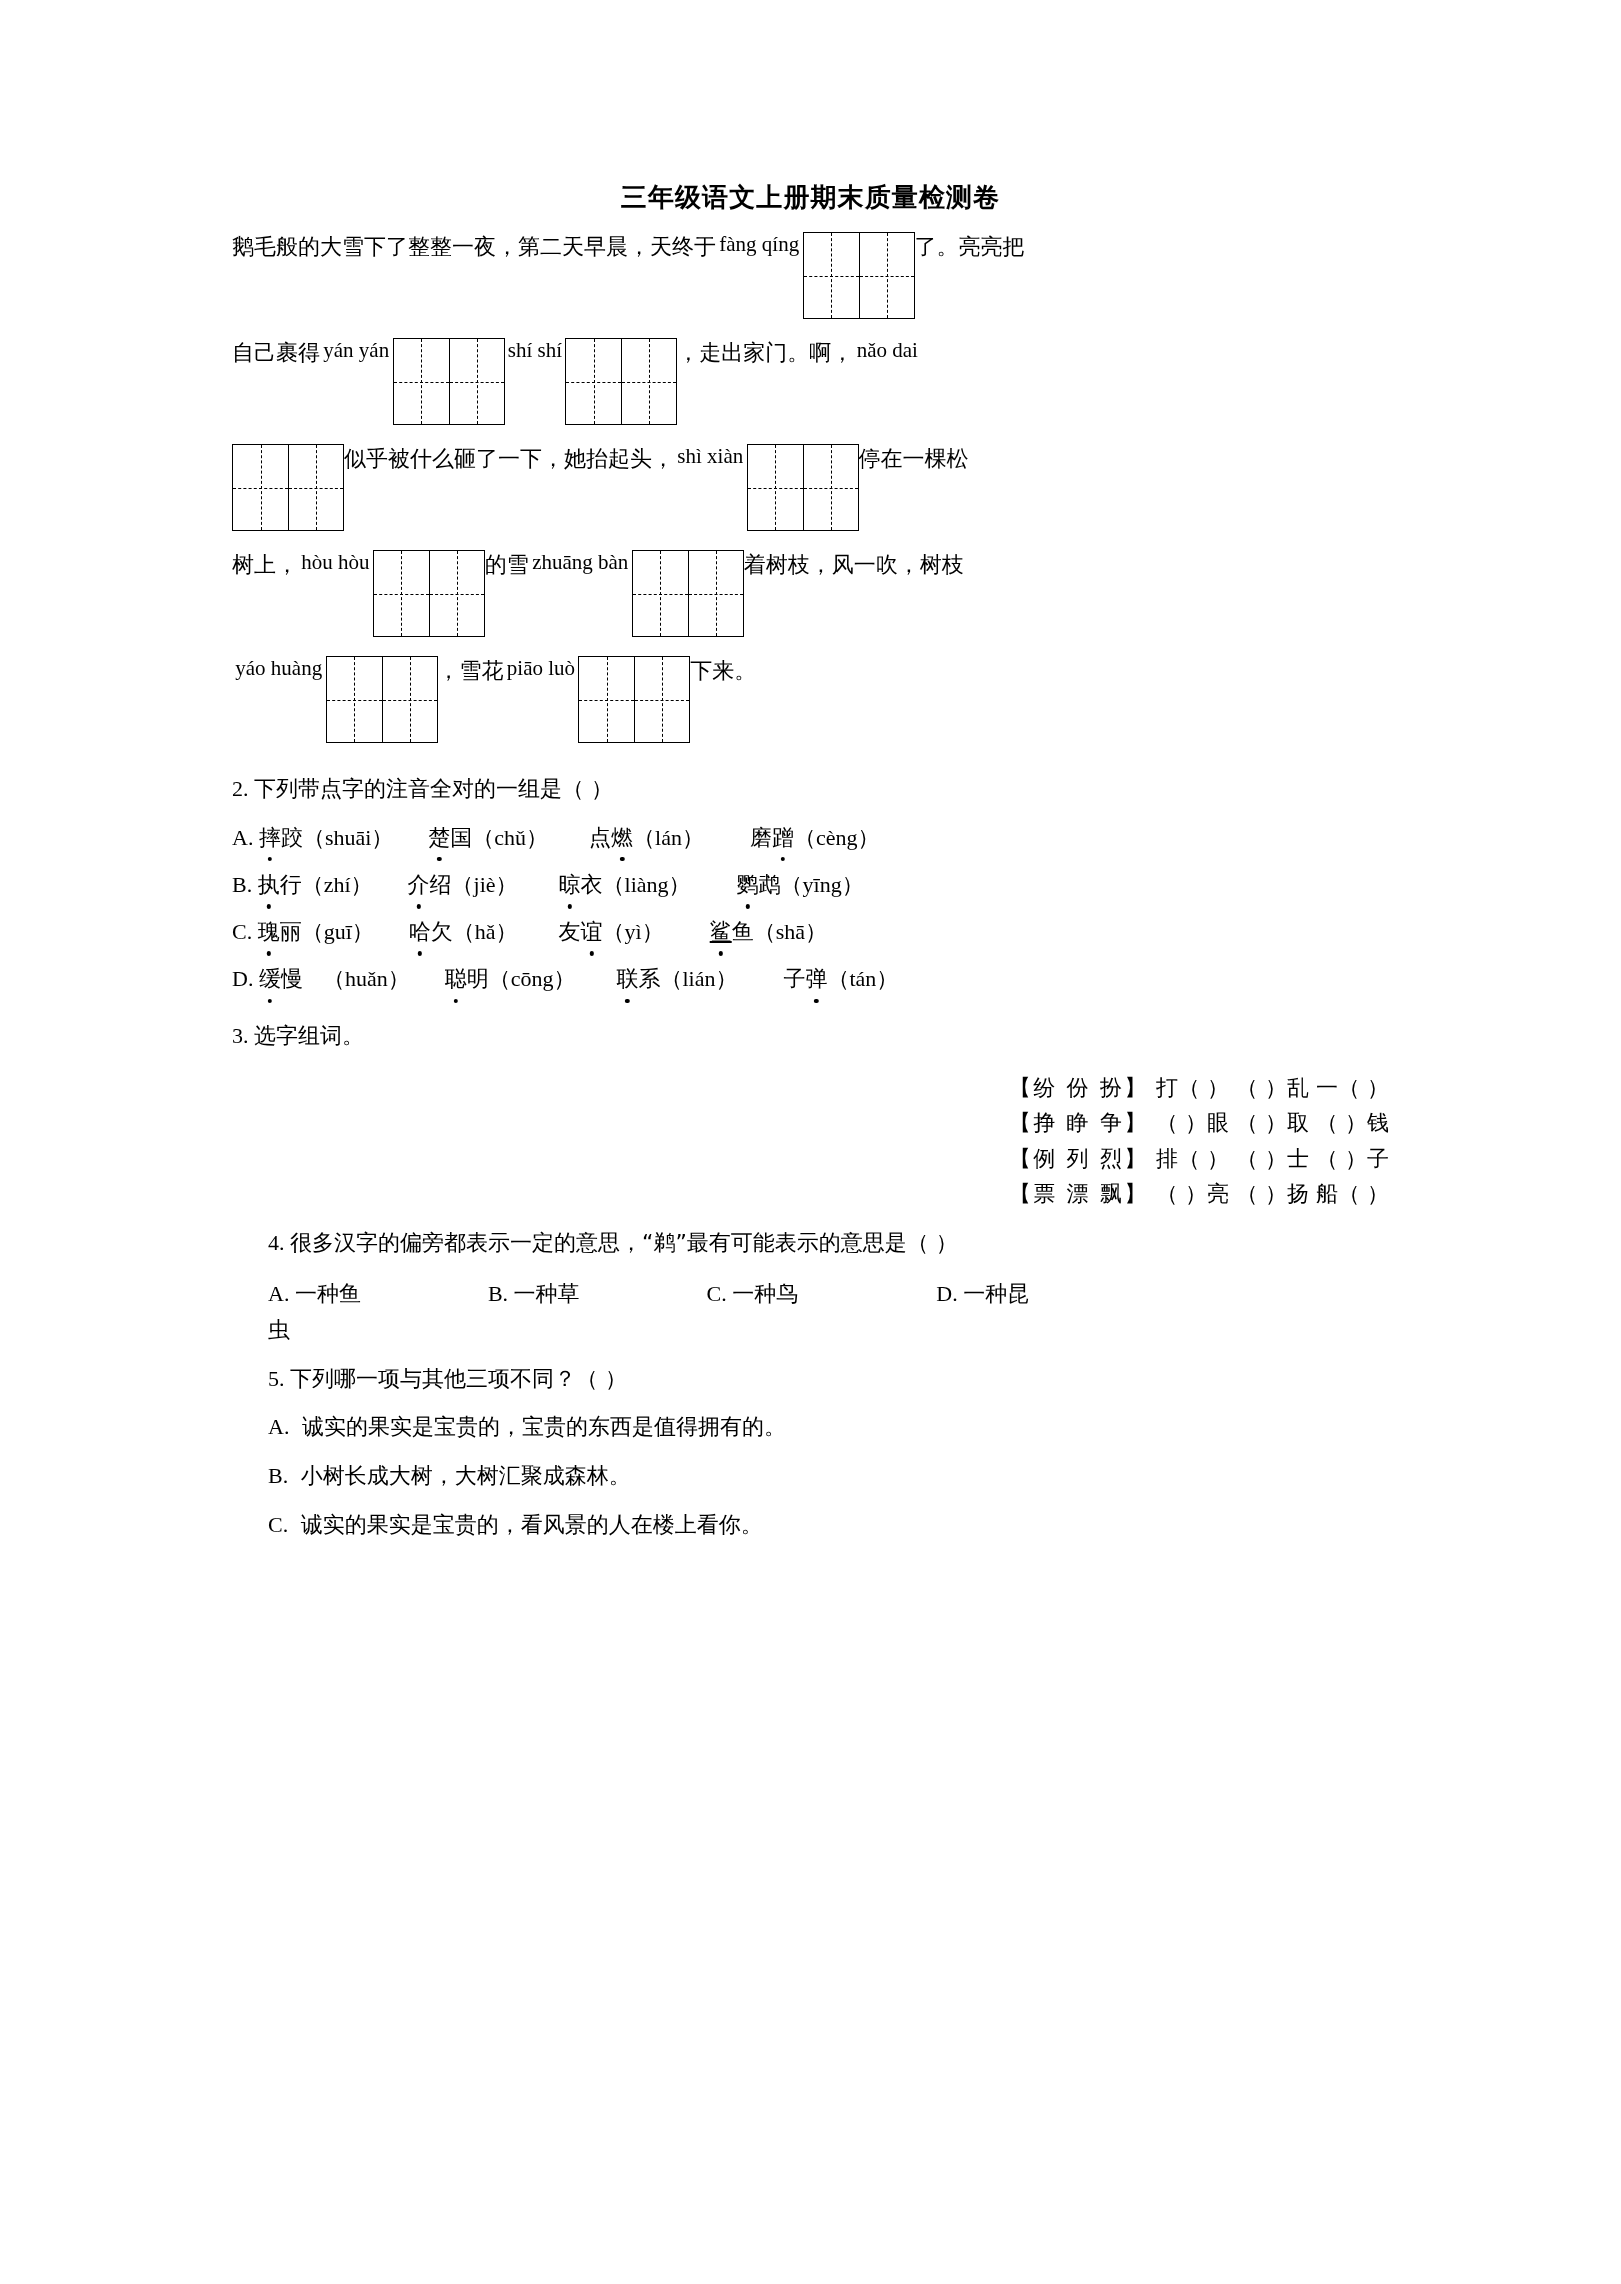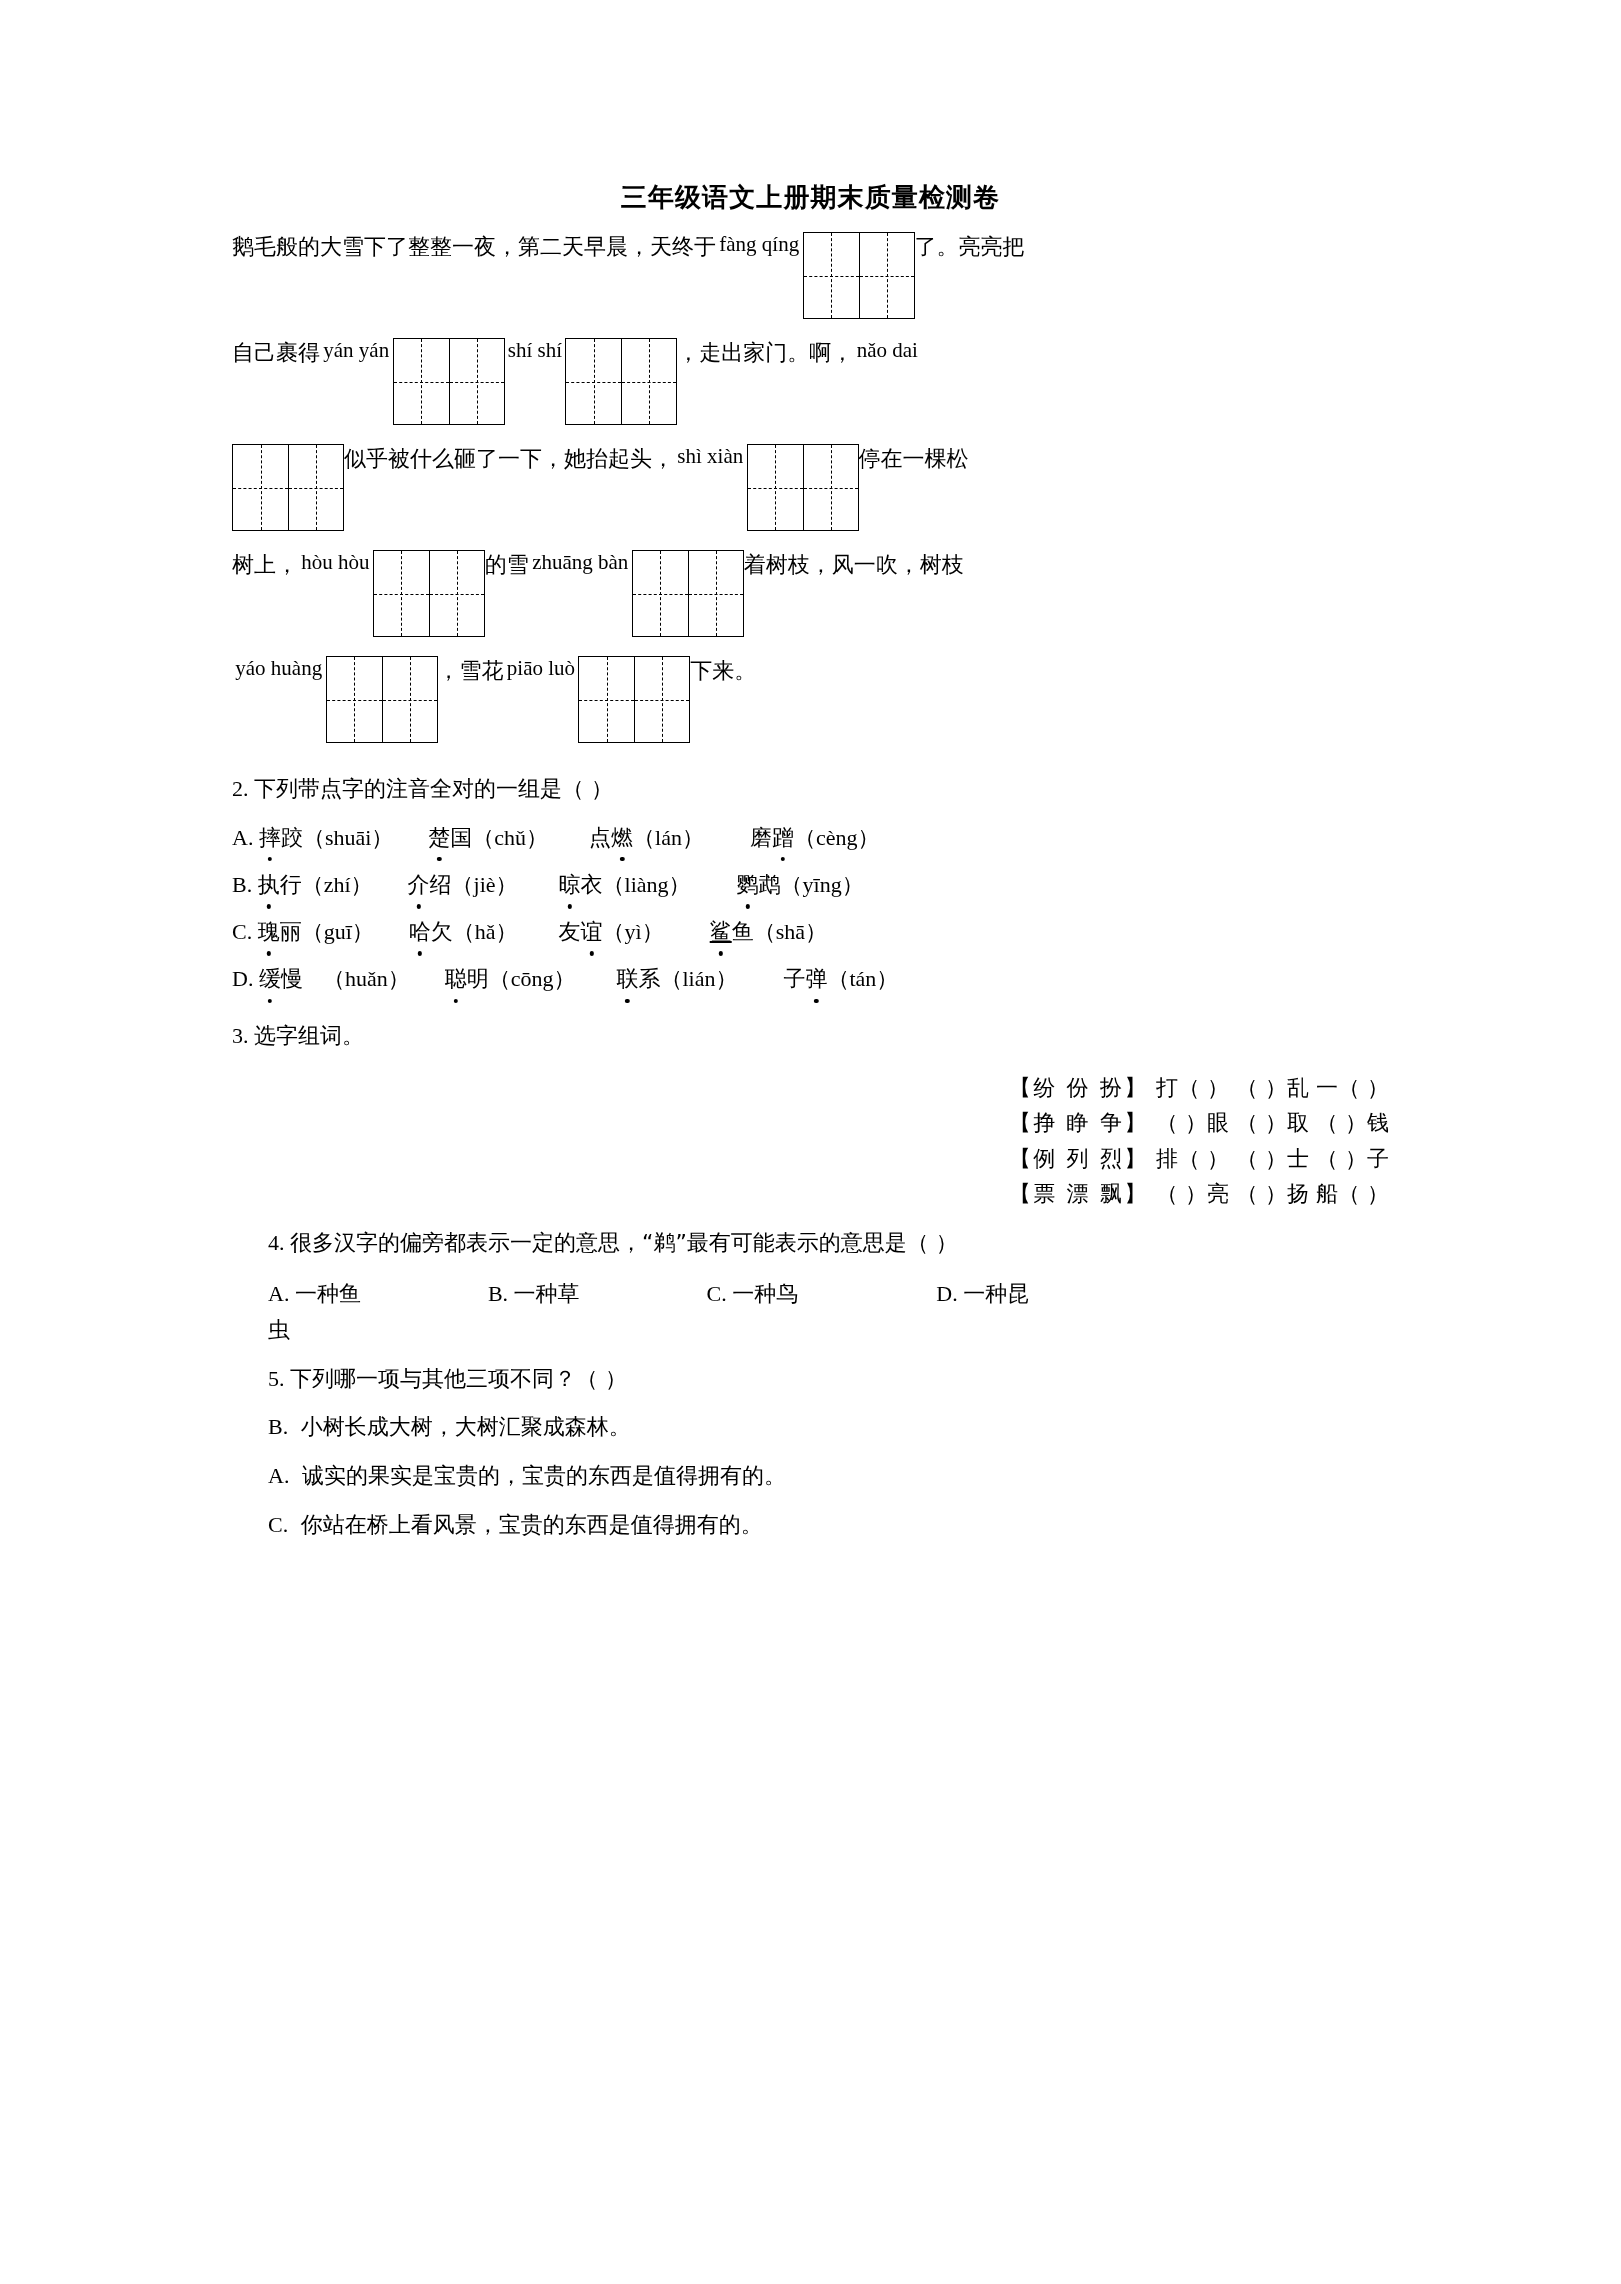--- a/index.html
+++ b/index.html
@@ -364,20 +364,20 @@
       </div>
     <div class="line-opt" style="margin-top:2.2px;">虫</div>
   </div>
 
   <div class="mt-26">
     <p class="q-stem">
       <span class="num">5.</span>
       <span class="cn">下列哪一项与其他三项不同？（    ）</span>
     </p>
     <div id="q5-options">
+        <div class="line-opt"><span class="mc-label">A.</span><span> 诚实的果实是宝贵的，宝贵的东西是值得拥有的。</span></div>
         <div class="line-opt"><span class="mc-label">B.</span><span> 小树长成大树，大树汇聚成森林。</span></div>
-        <div class="line-opt"><span class="mc-label">A.</span><span> 诚实的果实是宝贵的，宝贵的东西是值得拥有的。</span></div>
-        <div class="line-opt"><span class="mc-label">C.</span><span> 你站在桥上看风景，宝贵的东西是值得拥有的。</span></div>
+        <div class="line-opt"><span class="mc-label">C.</span><span> 诚实的果实是宝贵的，看风景的人在楼上看你。</span></div>
       </div>
   </div>
 
 </div>
 
 
 </body></html>

